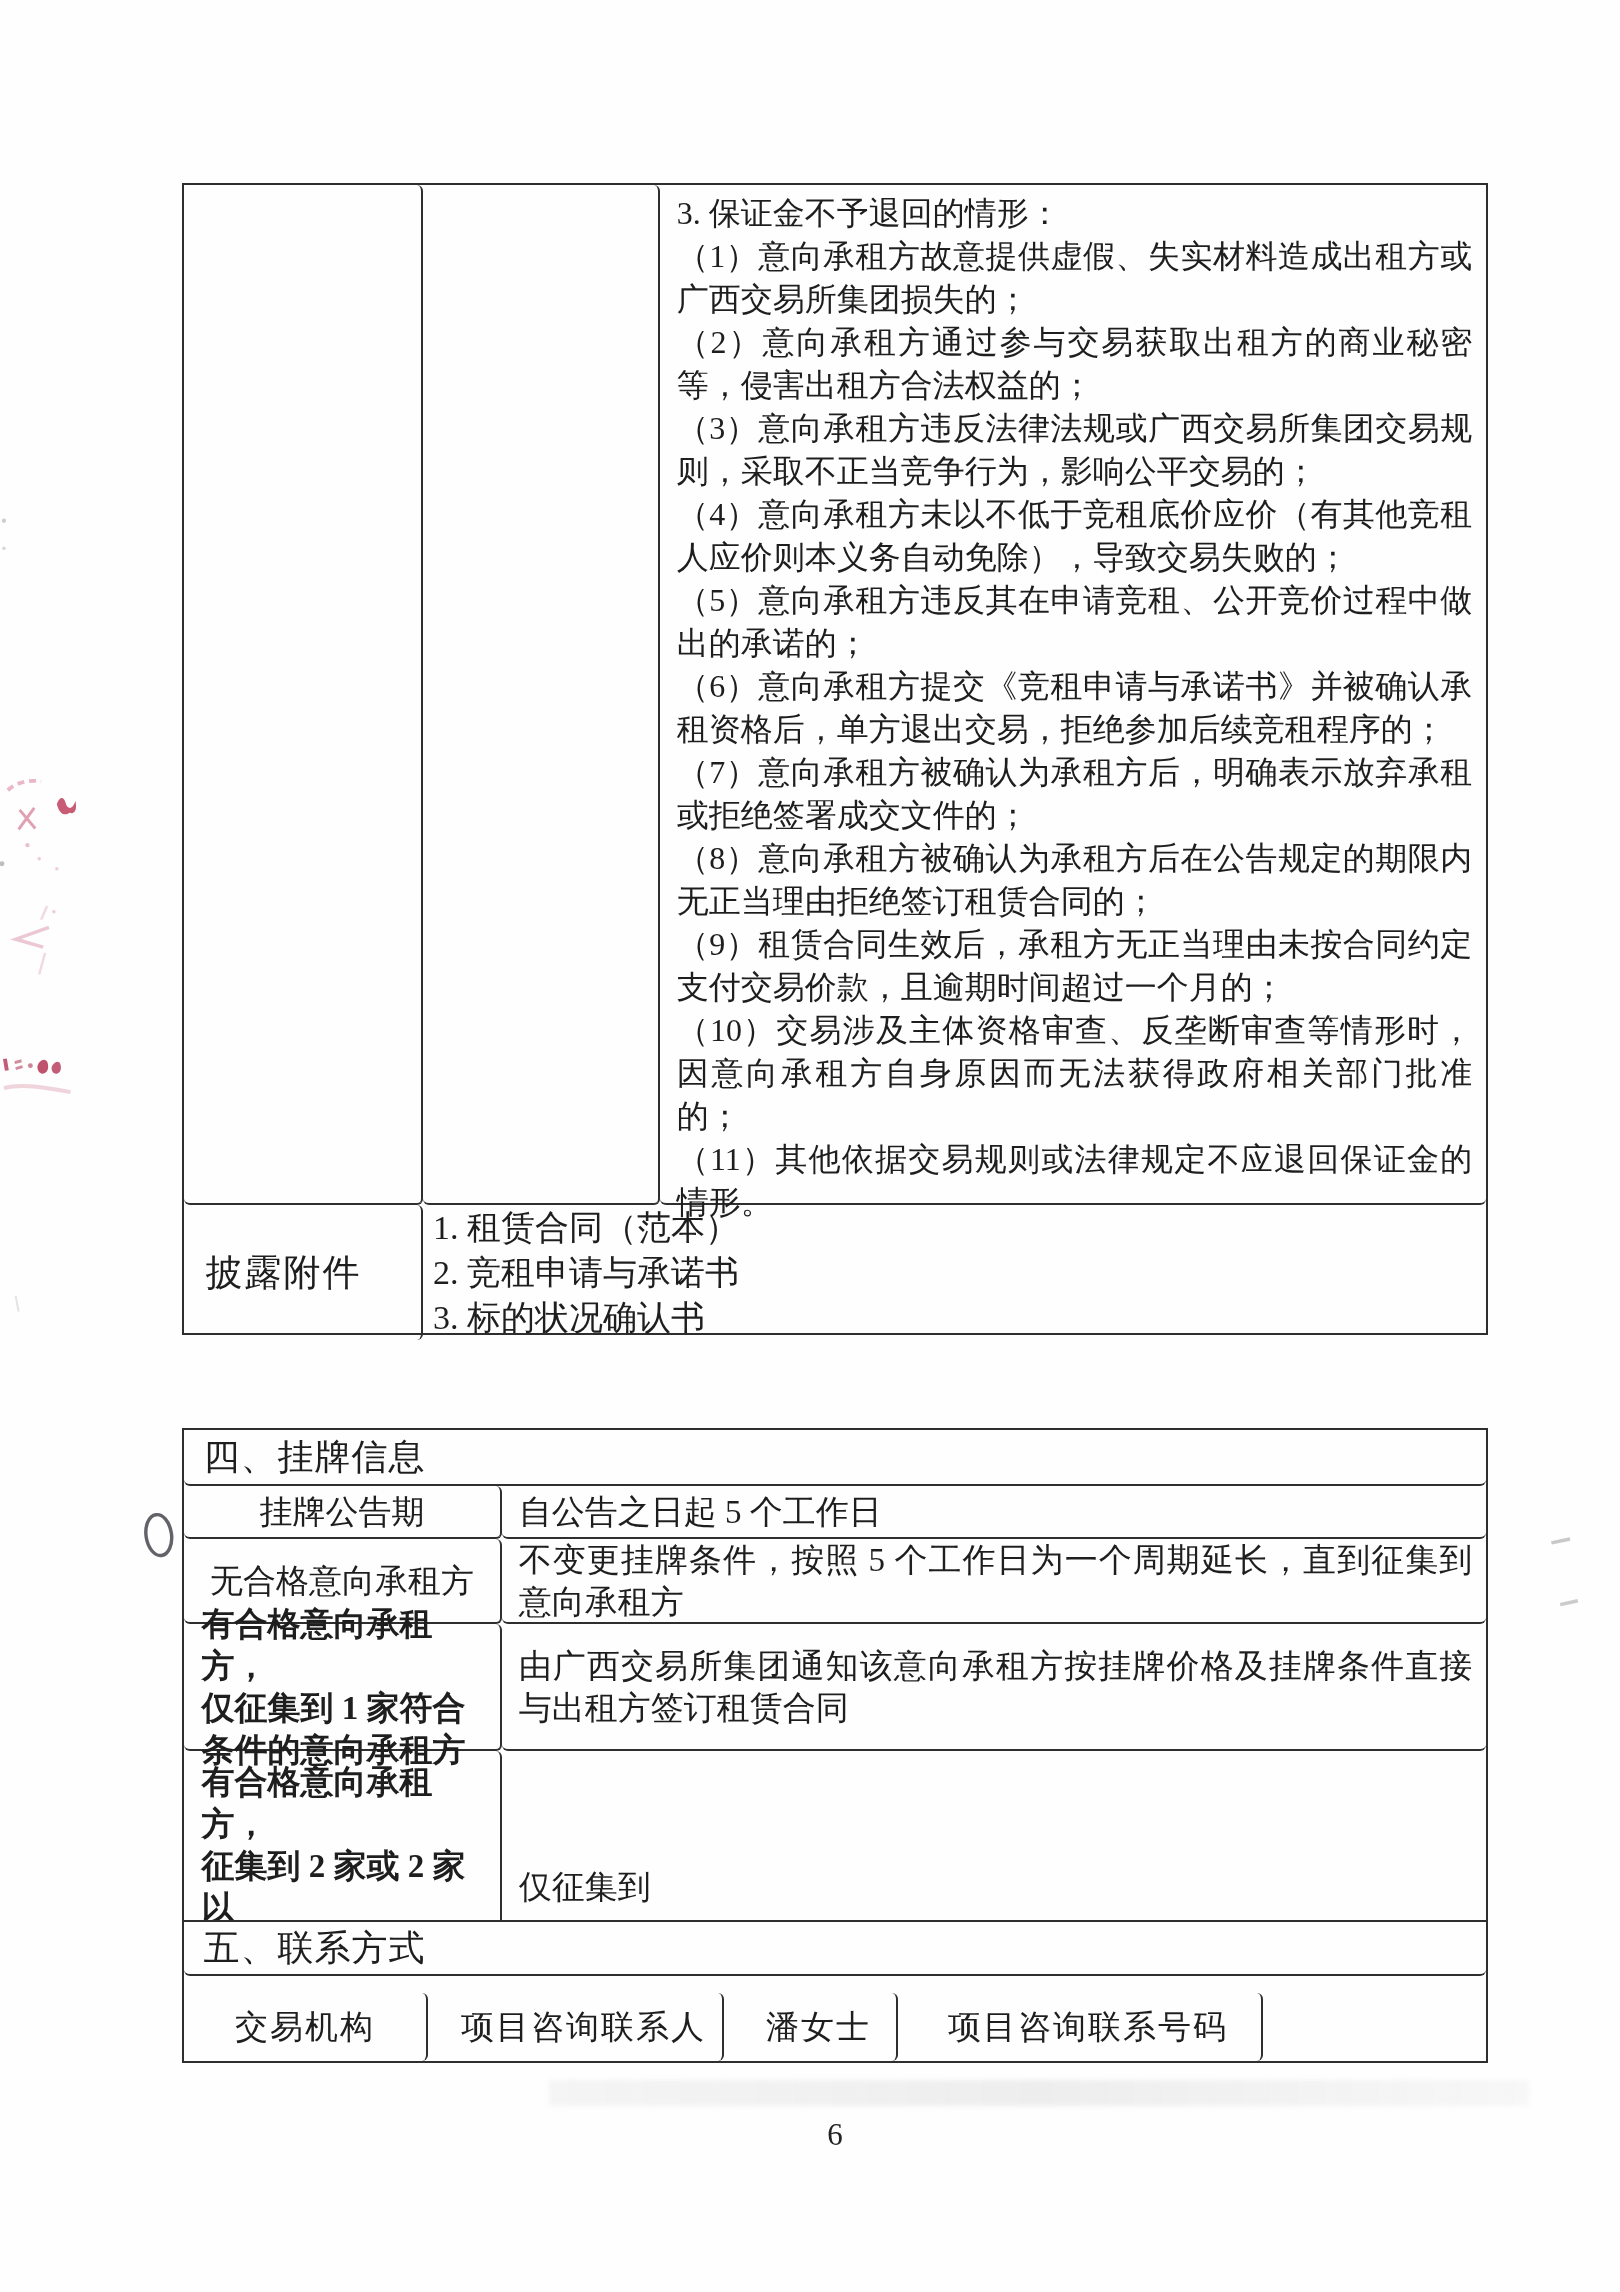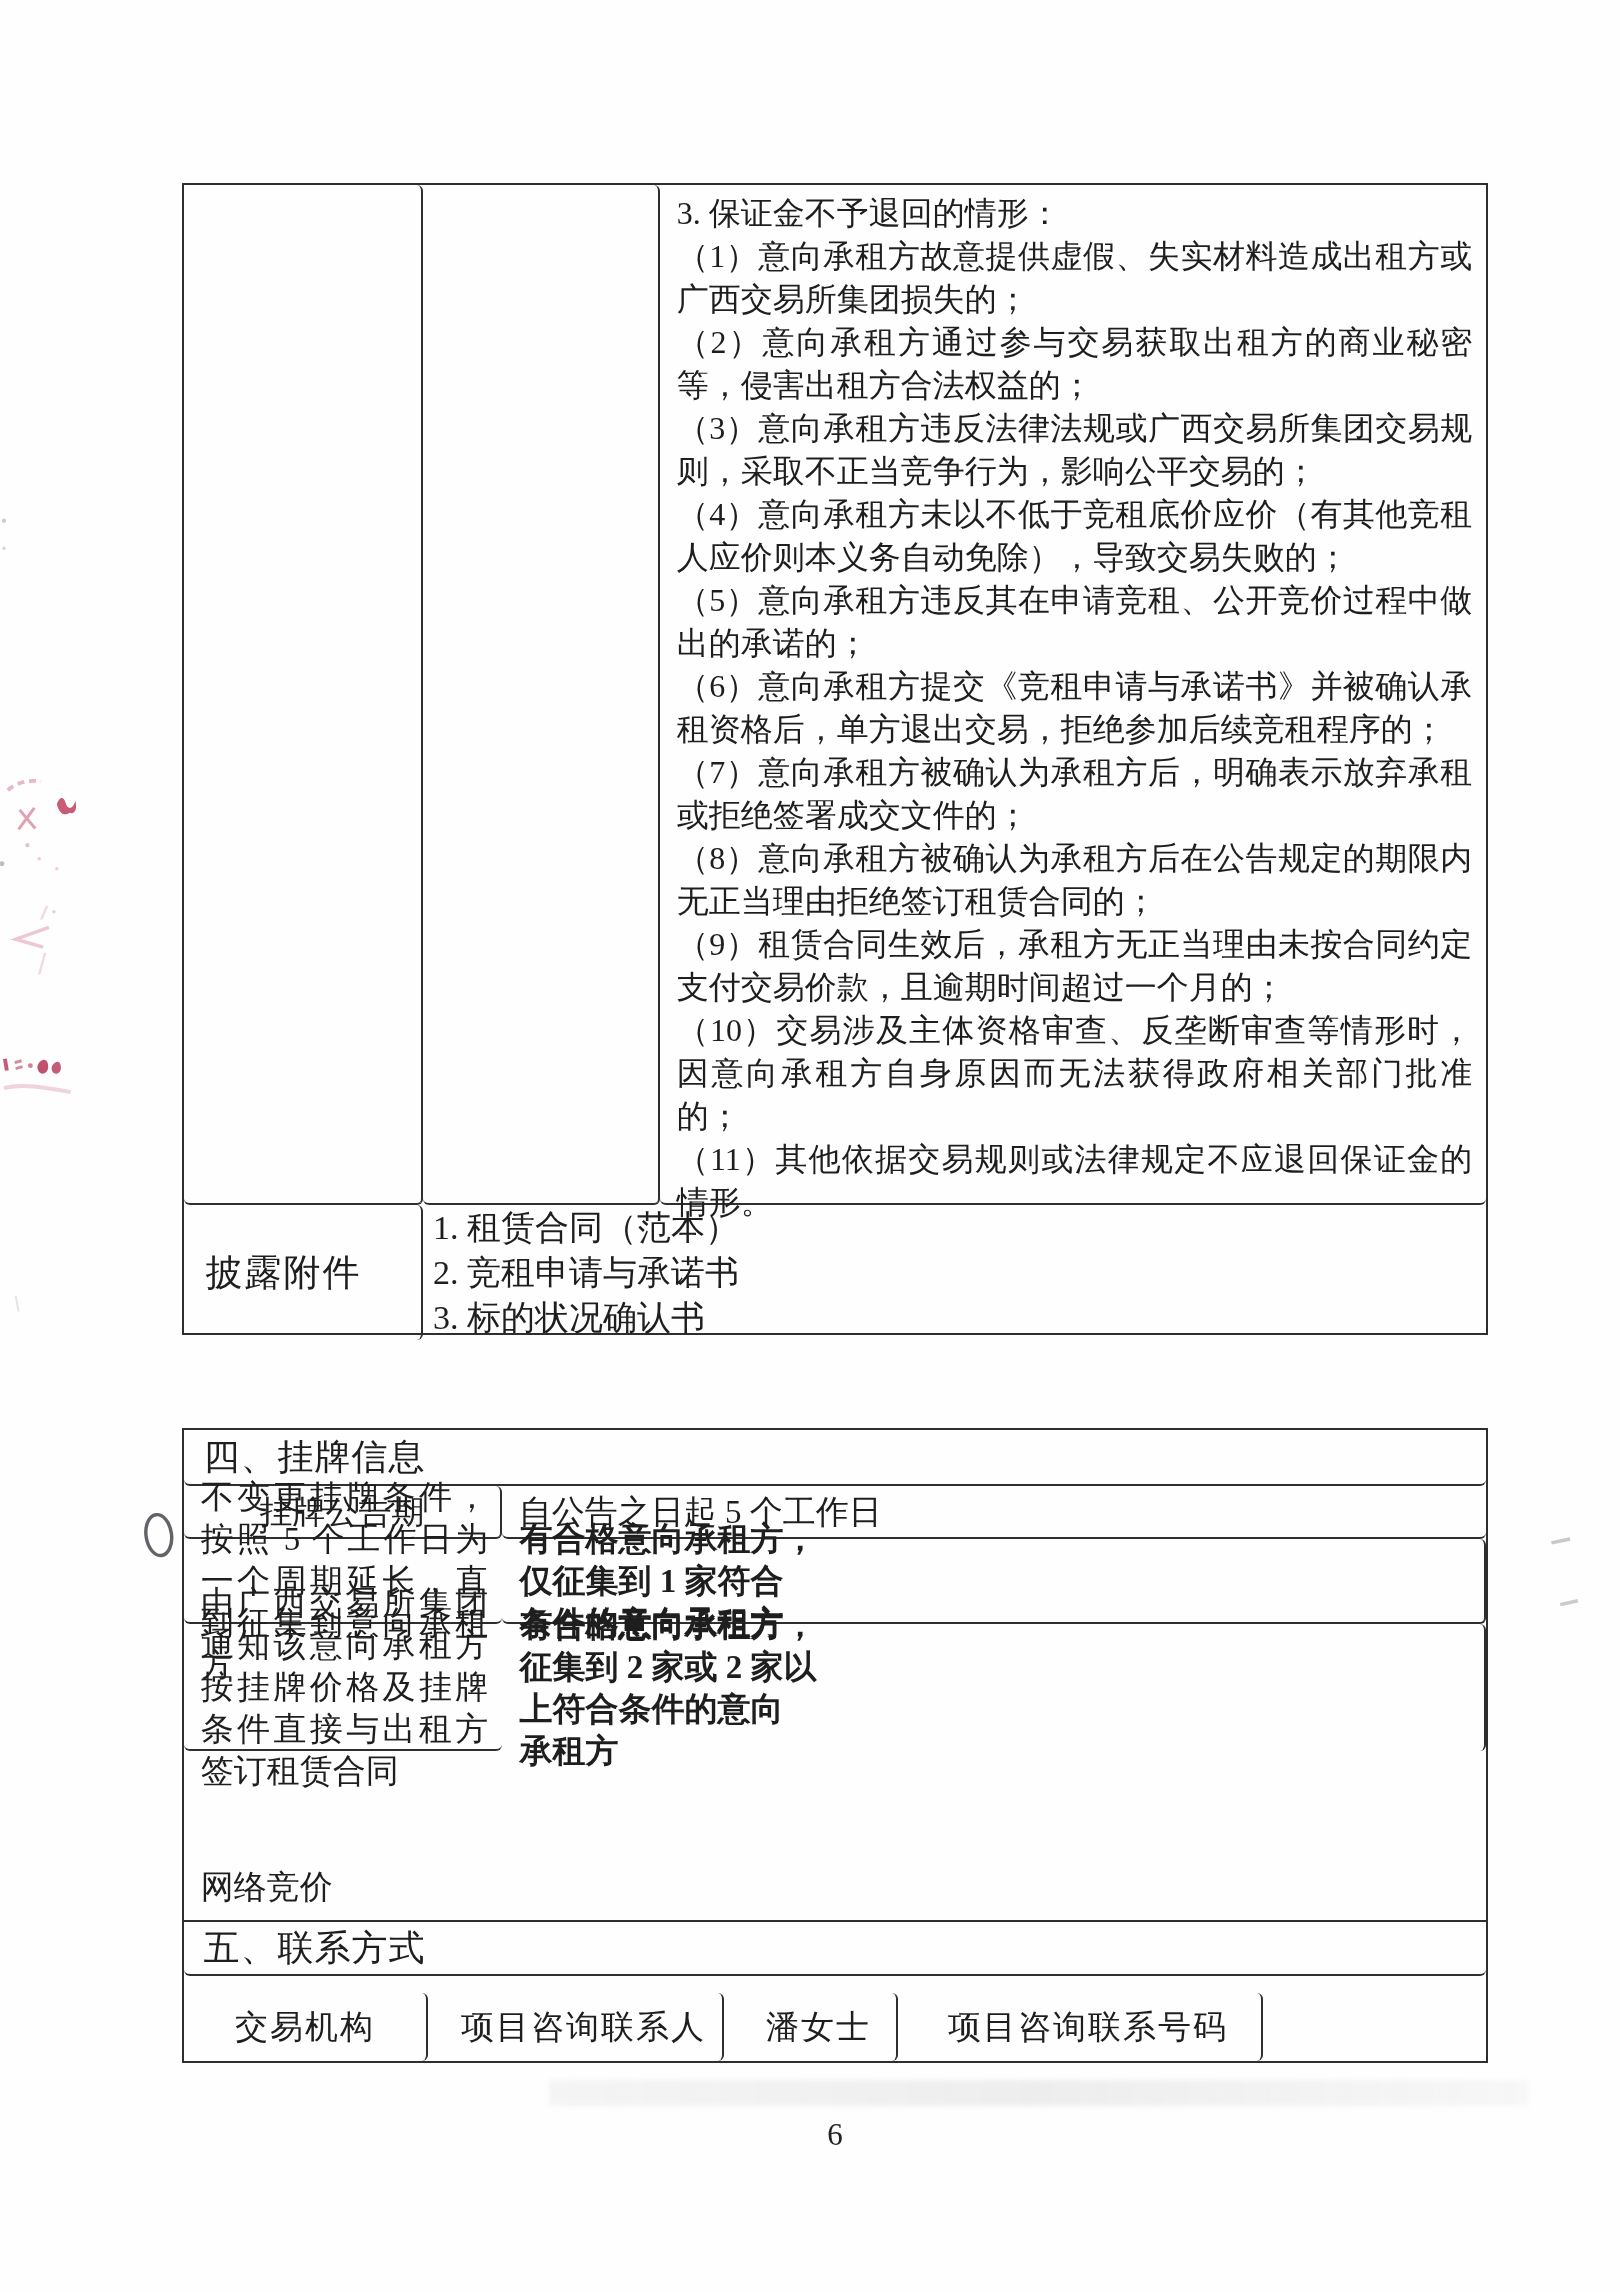--- a/index.html
+++ b/index.html
@@ -137,32 +137,33 @@
 2. 竞租申请与承诺书
 3. 标的状况确认书</div>
   </div>
 
   <div class="tbl t2">
     <div class="cell bb3 sect-title">四、挂牌信息</div>
 
     <div class="cell br2 bb3 ctr lbl">挂牌公告期</div>
     <div class="cell bb3 val">自公告之日起 5 个工作日</div>
 
+    <div class="cell br2 bb2 ctr lbl">无合格意向承租方</div>
     <div class="cell bb2 val">不变更挂牌条件，按照 5 个工作日为一个周期延长，直到征集到意向承租方</div>
 
     <div class="cell br2 bb2 lbl lbl-multi">有合格意向承租方，
 仅征集到 1 家符合
 条件的意向承租方</div>
     <div class="cell bb2 val">由广西交易所集团通知该意向承租方按挂牌价格及挂牌条件直接与出租方签订租赁合同</div>
 
     <div class="cell br2 lbl lbl-multi">有合格意向承租方，
 征集到 2 家或 2 家以
 上符合条件的意向
 承租方</div>
-    <div class="cell val">网络竞价</div>
+    <div class="cell val">仅征集到</div>
   </div>
 
   <div class="tbl t3">
     <div class="cell bb3 sect-title">五、联系方式</div>
 
     <div class="cell br2 ctr hd">交易机构</div>
     <div class="cell br2 ctr hd">项目咨询联系人</div>
     <div class="cell br2 ctr hd">潘女士</div>
     <div class="cell br2 ctr hd">项目咨询联系号码</div>
   </div>

